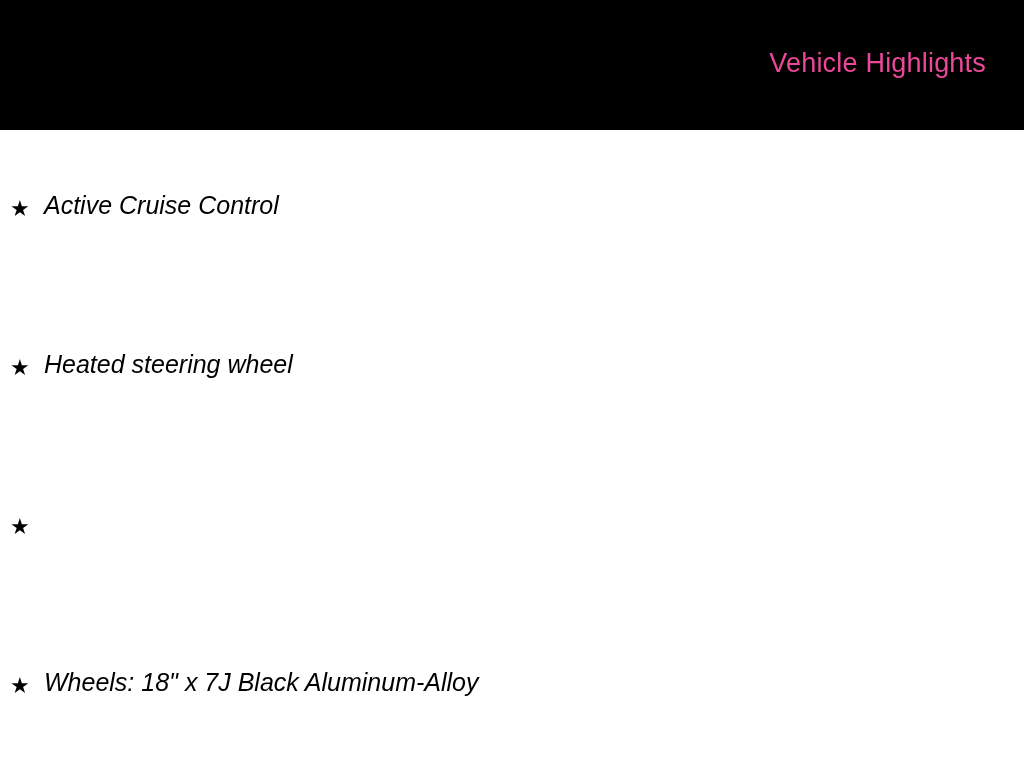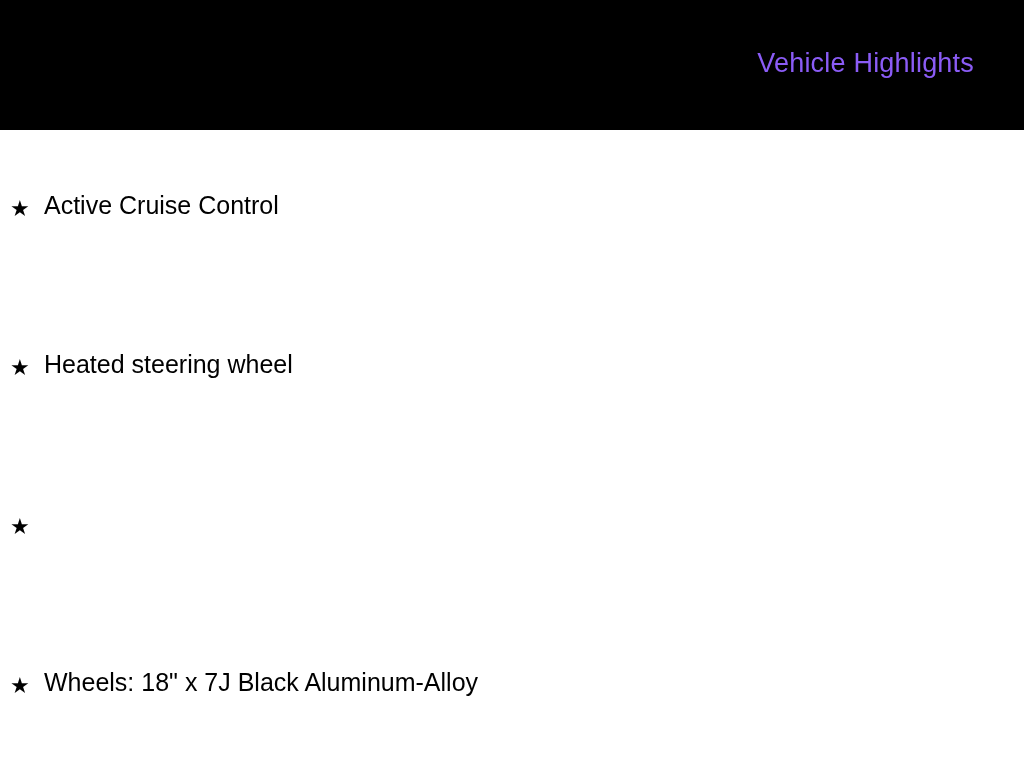--- a/index.html
+++ b/index.html
@@ -23,23 +23,23 @@
     position: absolute;
     top: 0;
     left: 0;
     width: 1024px;
     height: 130px;
     background: #000000;
     box-sizing: border-box;
   }
   .header-title {
     position: absolute;
-    right: 50px;
+    right: 38px;
     top: 48px;
-    color: #8b5cf6;
+    color: #ec4899;
     font-size: 27px;
     font-weight: 400;
     letter-spacing: 0.2px;
     white-space: nowrap;
   }
   .highlights {
     position: absolute;
     top: 130px;
     left: 0;
     width: 1024px;
@@ -66,20 +66,21 @@
     line-height: 1;
     color: #000000;
   }
   .highlight-text {
     position: absolute;
     left: 44px;
     top: 61px;
     font-size: 25px;
     color: #000000;
     white-space: nowrap;
+    font-style: italic;
   }
 </style>
 </head>
 <body>
 
 <div class="page">
 
   <div class="header-bar">
     <div class="header-title">Vehicle Highlights</div>
   </div>

